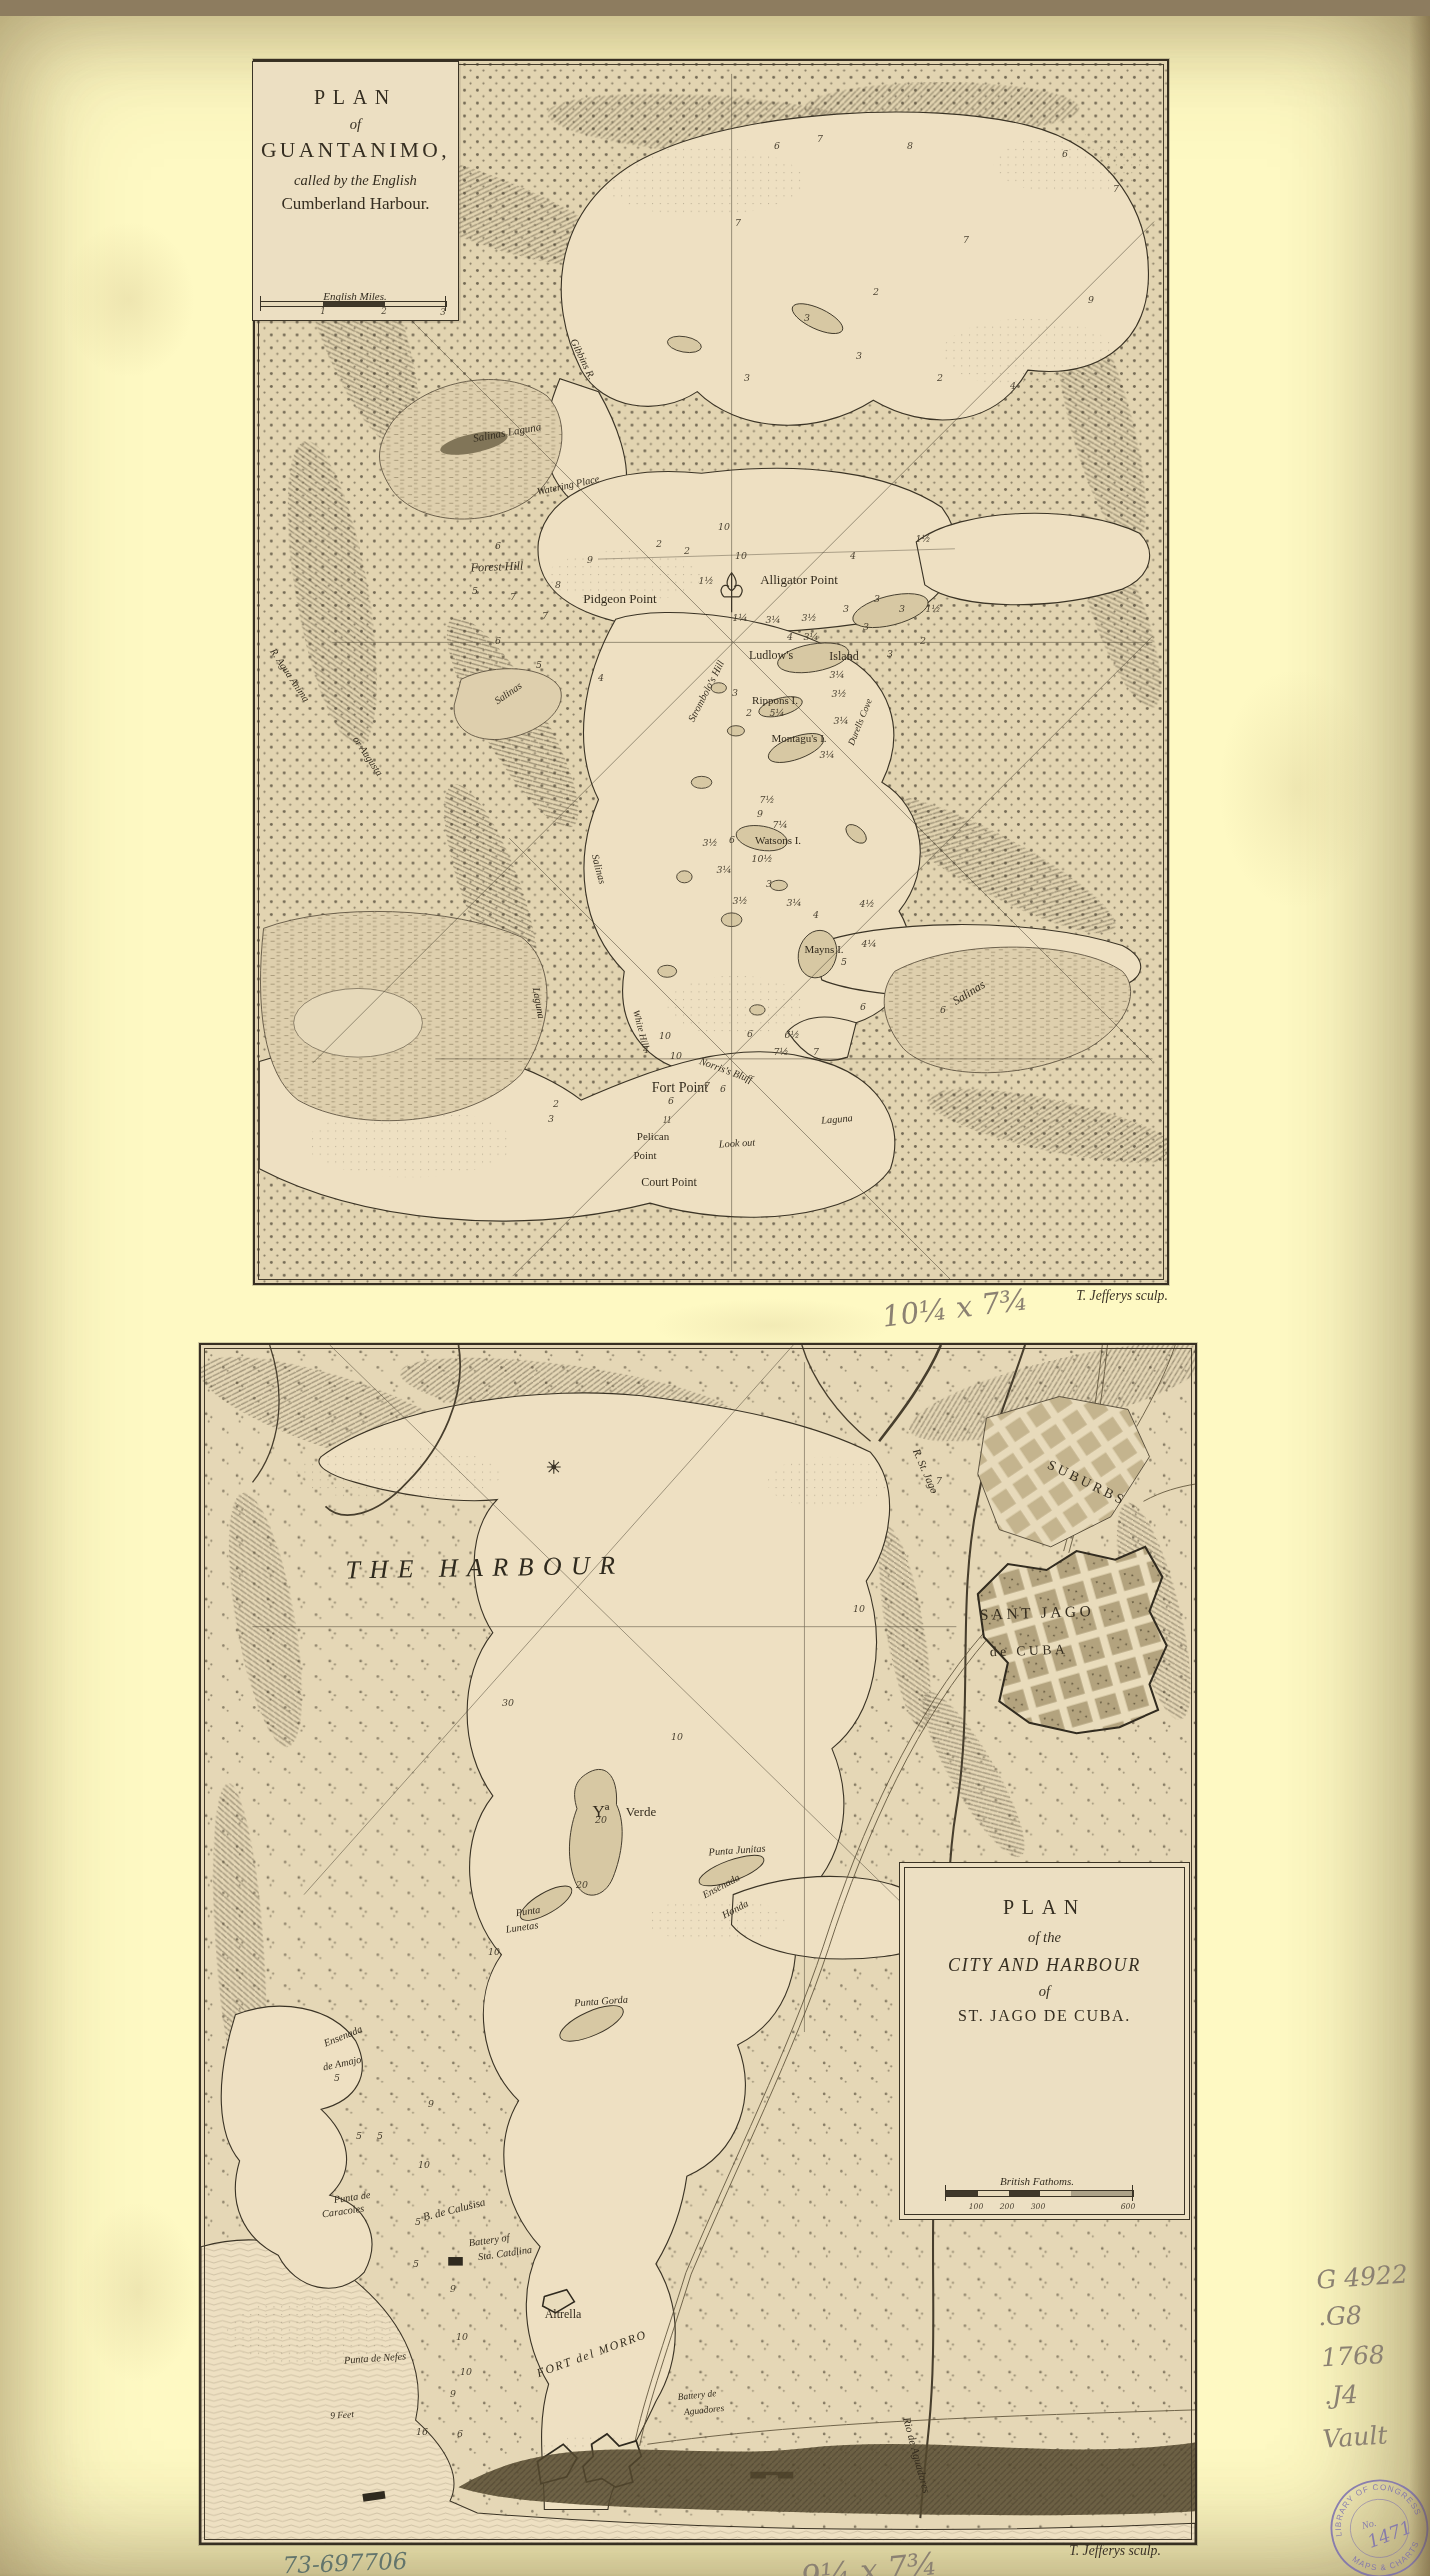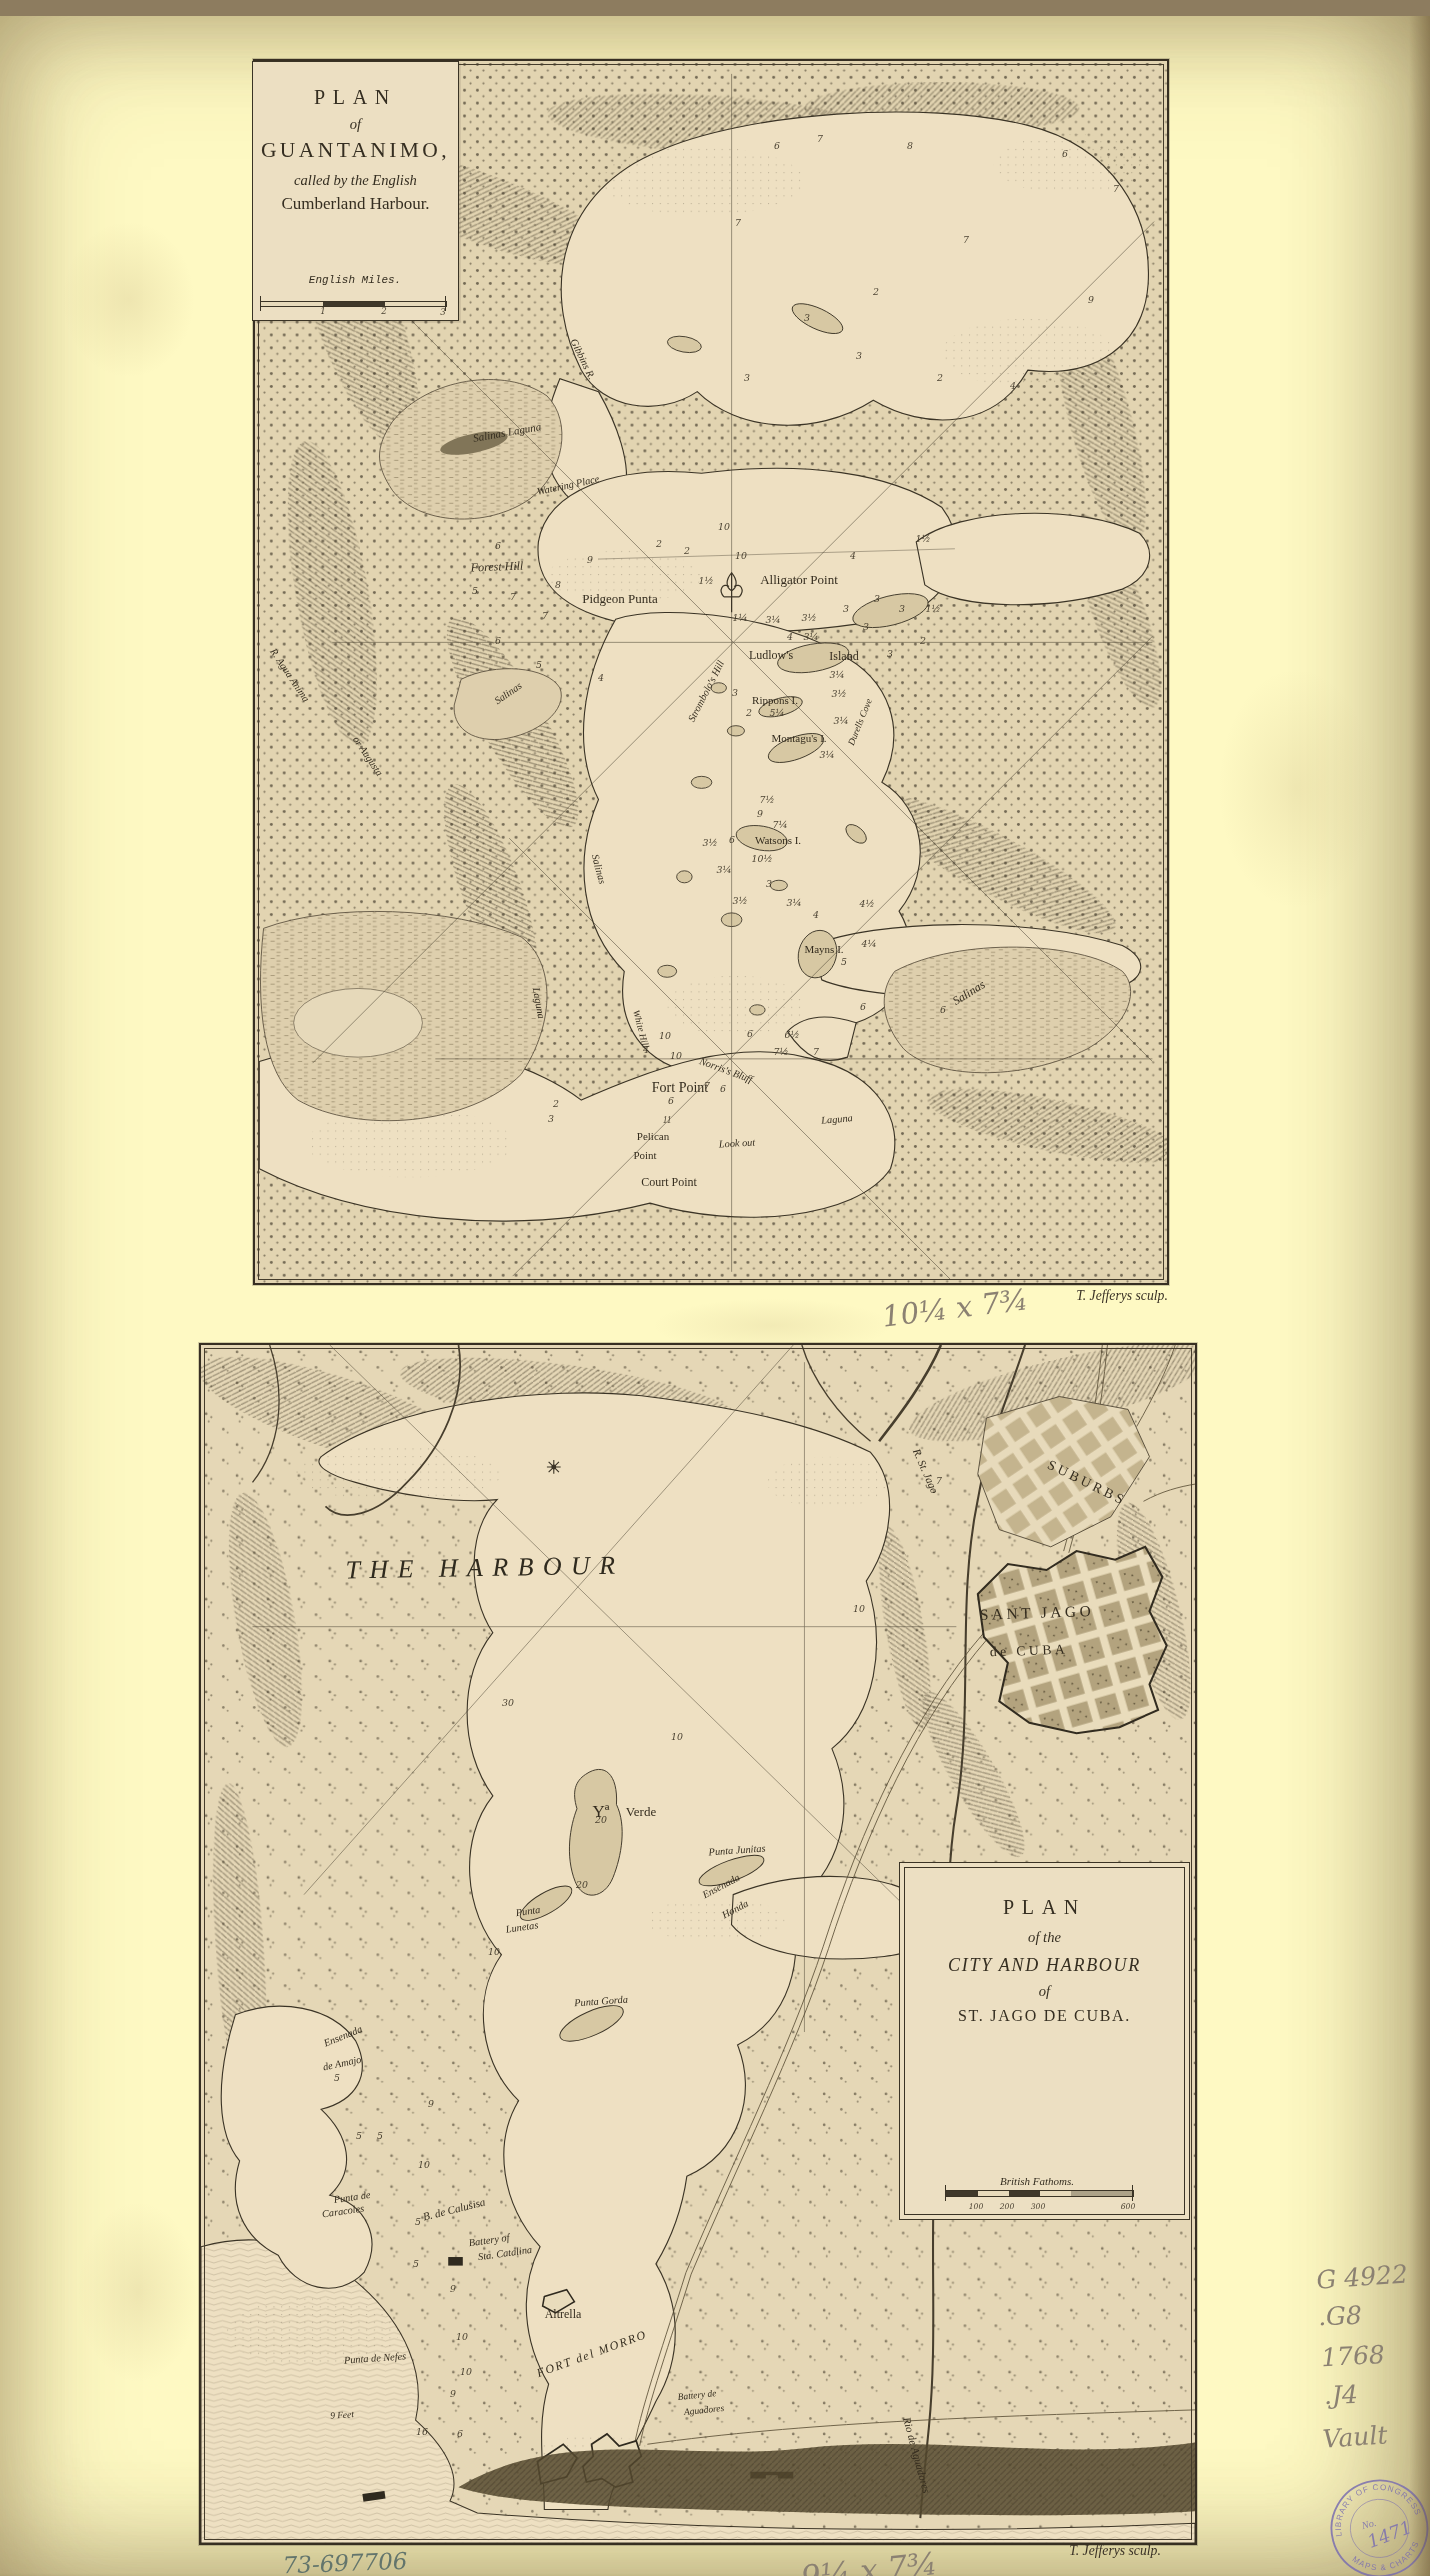--- a/index.html
+++ b/index.html
@@ -167,21 +167,21 @@
 
   </div>
 
   <div class="cartouche" style="left:252px;top:45px;width:205px;height:258px;">
     <div style="margin-top:24px;" class="c-plan">PLAN</div>
     <div style="margin-top:6.9px;" class="c-of">of</div>
     <div style="margin-top:5.2px;" class="c-name">GUANTANIMO,</div>
     <div style="margin-top:8.6px;" class="c-sub">called by the English</div>
     <div style="margin-top:5.2px;" class="c-sub2">Cumberland Harbour.</div>
   </div>
-  <div class="scale-label" style="left:355px;top:264px;font-family:Liberation Mono, monospace;">English Miles.</div>
+  <div class="scale-label" style="left:355px;top:280px;">English Miles.</div>
   <div class="scale-bar" style="left:260px;top:285px;width:185px;height:4.3px;">
     <div class="seg" style="left:62px;width:62px;"></div>
   </div>
   <div class="scale-tickend" style="left:260px;top:280px;height:14.6px;"></div>
   <div class="scale-tickend" style="left:445px;top:280px;height:14.6px;"></div>
 
   <div class="plate" style="left:199px;top:1327px;width:994px;height:1198px;">
     <div class="plate-inner"></div>
     <svg class="terrain" viewBox="0 0 1158 1395" preserveAspectRatio="none">
       <defs>
@@ -331,21 +331,21 @@
     </text>
     <text x="46" y="66" font-family="Liberation Serif, serif" font-style="italic" font-size="12" fill="#7b6fb0">No.</text>
     <text x="48" y="88" font-family="DejaVu Serif, serif" font-style="italic" font-size="21" fill="#7b6fb0" transform="rotate(-6 65 80)">1471</text>
   </svg>
 
   <div class="labels-layer">
       <span class="lbl it" style="left: 507px; top: 416px; font-size: 11px; --r: -10deg;">Salinas Laguna</span>
       <span class="lbl it" style="left: 568px; top: 469px; font-size: 10.3px; --r: -12deg;">Watering Place</span>
       <span class="lbl it" style="left: 583px; top: 343px; font-size: 10.3px; --r: 64deg;">Gibbins R.</span>
       <span class="lbl it" style="left: 497px; top: 551px; font-size: 12px; --r: -2deg;">Forest Hill</span>
-      <span class="lbl rm" style="left: 620px; top: 583px; font-size: 13px; --r: 0deg;">Pidgeon Punta</span>
+      <span class="lbl rm" style="left: 620px; top: 583px; font-size: 13px; --r: 0deg;">Pidgeon Point</span>
       <span class="lbl rm" style="left: 799px; top: 564px; font-size: 13px; --r: 0deg;">Alligator Point</span>
       <span class="lbl rm" style="left: 771px; top: 639px; font-size: 12px; --r: 0deg;">Ludlow's</span>
       <span class="lbl rm" style="left: 844px; top: 640px; font-size: 12px; --r: 0deg;">Island</span>
       <span class="lbl rm" style="left: 775px; top: 684px; font-size: 11px; --r: 0deg;">Rippons I.</span>
       <span class="lbl rm" style="left: 799px; top: 722px; font-size: 11px; --r: 0deg;">Montagu's I.</span>
       <span class="lbl it" style="left: 706px; top: 675px; font-size: 10.3px; --r: -63deg;">Strombolo's Hill</span>
       <span class="lbl it" style="left: 860px; top: 706px; font-size: 9.4px; --r: -68deg;">Durells Cove</span>
       <span class="lbl rm" style="left: 778px; top: 824px; font-size: 11px; --r: 0deg;">Watsons I.</span>
       <span class="lbl rm" style="left: 824px; top: 933px; font-size: 11px; --r: 0deg;">Mayns I.</span>
       <span class="lbl it" style="left: 508px; top: 677px; font-size: 10.3px; --r: -35deg;">Salinas</span>

